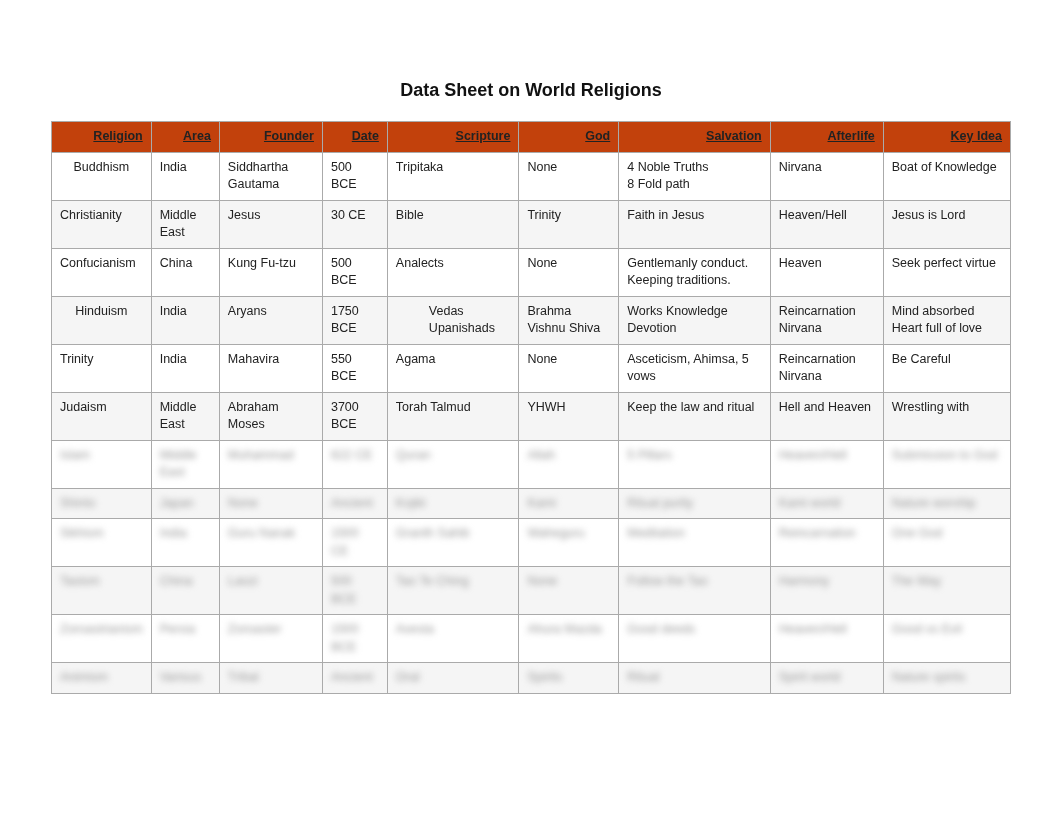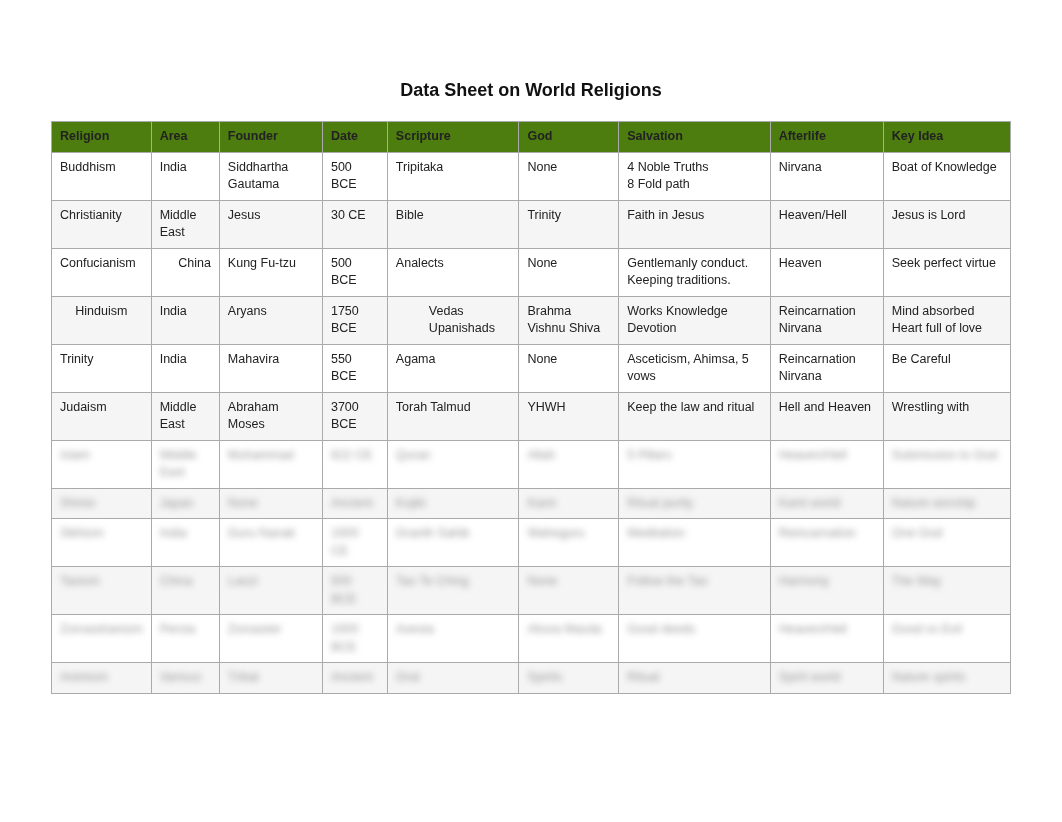--- a/index.html
+++ b/index.html
@@ -29,23 +29,24 @@
       border: 1px solid #999;
     }
     th, td {
       border: 1px solid #aaa;
       padding: 6px 8px;
       vertical-align: top;
       font-size: 12.5px;
       line-height: 1.4;
     }
     thead tr th {
-      background: #4d7c0f;
+      background: #c2410c;
       font-weight: bold;
-      text-align: left;
+      text-align: right;
+      text-decoration: underline;
     }
     tbody tr:nth-child(odd) {
       background: #ffffff;
     }
     tbody tr:nth-child(even) {
       background: #f5f5f5;
     }
     .blurred {
       filter: blur(3px);
       color: #999;
@@ -67,21 +68,21 @@
           <th>Date</th>
           <th>Scripture</th>
           <th>God</th>
           <th>Salvation</th>
           <th>Afterlife</th>
           <th>Key Idea</th>
         </tr>
     </thead>
     <tbody id="table-body">
     <tr>
-          <td style="white-space: pre-line;">Buddhism</td>
+          <td style="white-space: pre-line; text-align: center;">Buddhism</td>
           <td style="white-space: pre-line;">India</td>
           <td style="white-space: pre-line;">Siddhartha Gautama</td>
           <td style="white-space: pre-line;">500 BCE</td>
           <td style="white-space: pre-line;">Tripitaka</td>
           <td style="white-space: pre-line;">None</td>
           <td style="white-space: pre-line; margin-top: 44px;">4 Noble Truths
 8 Fold path</td>
           <td style="white-space: pre-line;">Nirvana</td>
           <td style="white-space: pre-line;">Boat of Knowledge</td>
         </tr>
@@ -91,21 +92,21 @@
           <td style="white-space: pre-line; margin-top: 14px;">Jesus</td>
           <td style="white-space: pre-line;">30 CE</td>
           <td style="white-space: pre-line;">Bible</td>
           <td style="white-space: pre-line;">Trinity</td>
           <td style="white-space: pre-line;">Faith in Jesus</td>
           <td style="white-space: pre-line;">Heaven/Hell</td>
           <td style="white-space: pre-line;">Jesus is Lord</td>
         </tr>
         <tr>
           <td style="white-space: pre-line;">Confucianism</td>
-          <td style="white-space: pre-line; text-align: right;">China</td>
+          <td style="white-space: pre-line;">China</td>
           <td style="white-space: pre-line;">Kung Fu-tzu</td>
           <td style="white-space: pre-line;">500 BCE</td>
           <td style="white-space: pre-line;">Analects</td>
           <td style="white-space: pre-line;">None</td>
           <td style="white-space: pre-line;">Gentlemanly conduct. Keeping traditions.</td>
           <td style="white-space: pre-line;">Heaven</td>
           <td style="white-space: pre-line;">Seek perfect virtue</td>
         </tr>
         <tr>
           <td style="white-space: pre-line; text-align: center;">Hinduism</td>

